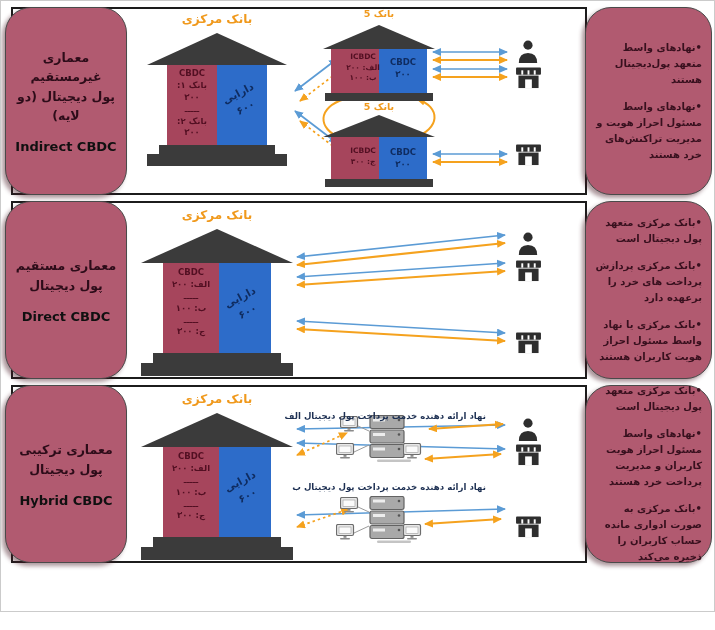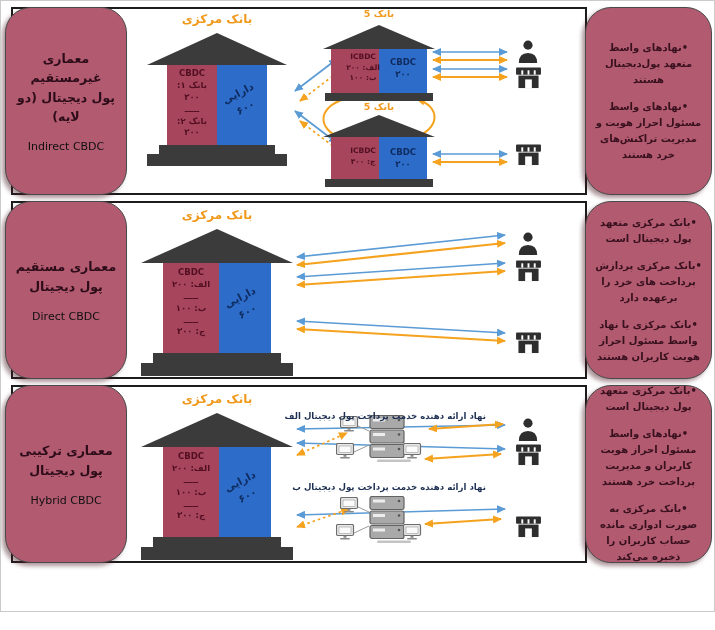--- a/index.html
+++ b/index.html
@@ -12,23 +12,23 @@
   .wbox{position:absolute;left:10px;top:0;width:576px;height:100%;background:#fff;
         border:2px solid #1c1c1c;box-sizing:border-box;}
   .diagram{position:absolute;left:0;top:0;width:715px;height:100%;pointer-events:none;}
   .side{position:absolute;top:0;height:100%;background:#b15a70;border:1px solid #4a4a4a;
         border-radius:26px;box-shadow:-3px 3px 4px rgba(70,25,35,.45);
         display:flex;flex-direction:column;justify-content:center;align-items:center;box-sizing:border-box;}
   .side.left{left:4px;width:122px;padding:15px 6px;}
   .side.right{left:584px;width:127px;padding:8px 9px;}
   .t-fa{font-weight:bold;color:#2d0c19;font-size:12.5px;line-height:1.55;text-align:center;
         white-space:pre-line;direction:rtl;}
-  .t-en{font-weight:normal;color:#101010;font-size:11px;direction:ltr;margin-top:14px;}
+  .t-en{font-weight:bold;color:#101010;font-size:13px;direction:ltr;margin-top:14px;}
   .bullets{display:flex;flex-direction:column;gap:11px;width:100%;}
-  .bullet{direction:rtl;text-align:center;color:#38101e;font-weight:bold;font-size:10px;line-height:1.6;}
+  .bullet{direction:rtl;text-align:right;color:#38101e;font-weight:bold;font-size:10px;line-height:1.6;}
   .ol{position:absolute;font-weight:bold;text-align:center;direction:rtl;white-space:pre-line;pointer-events:none;}
   .bank-title{color:#f0991c;font-size:12px;}
   .bank-small{color:#f0991c;font-size:9.5px;}
   .ledger{color:#520f22;font-size:8.5px;line-height:1.4;}
   .ledger.sm{font-size:7.5px;line-height:1.4;padding-left:8px;}
   .cbdc{color:#0f2c60;font-size:8.5px;line-height:1.4;}
   .assets{color:#0f2c60;font-size:10.5px;line-height:1.5;transform:rotate(-28deg);}
   .user{color:#151515;font-size:11.5px;margin-left:39px;}
   .psp{color:#1c2f52;font-size:8.6px;white-space:nowrap;}
   #legend{position:absolute;left:0;top:566px;width:715px;height:64px;}

